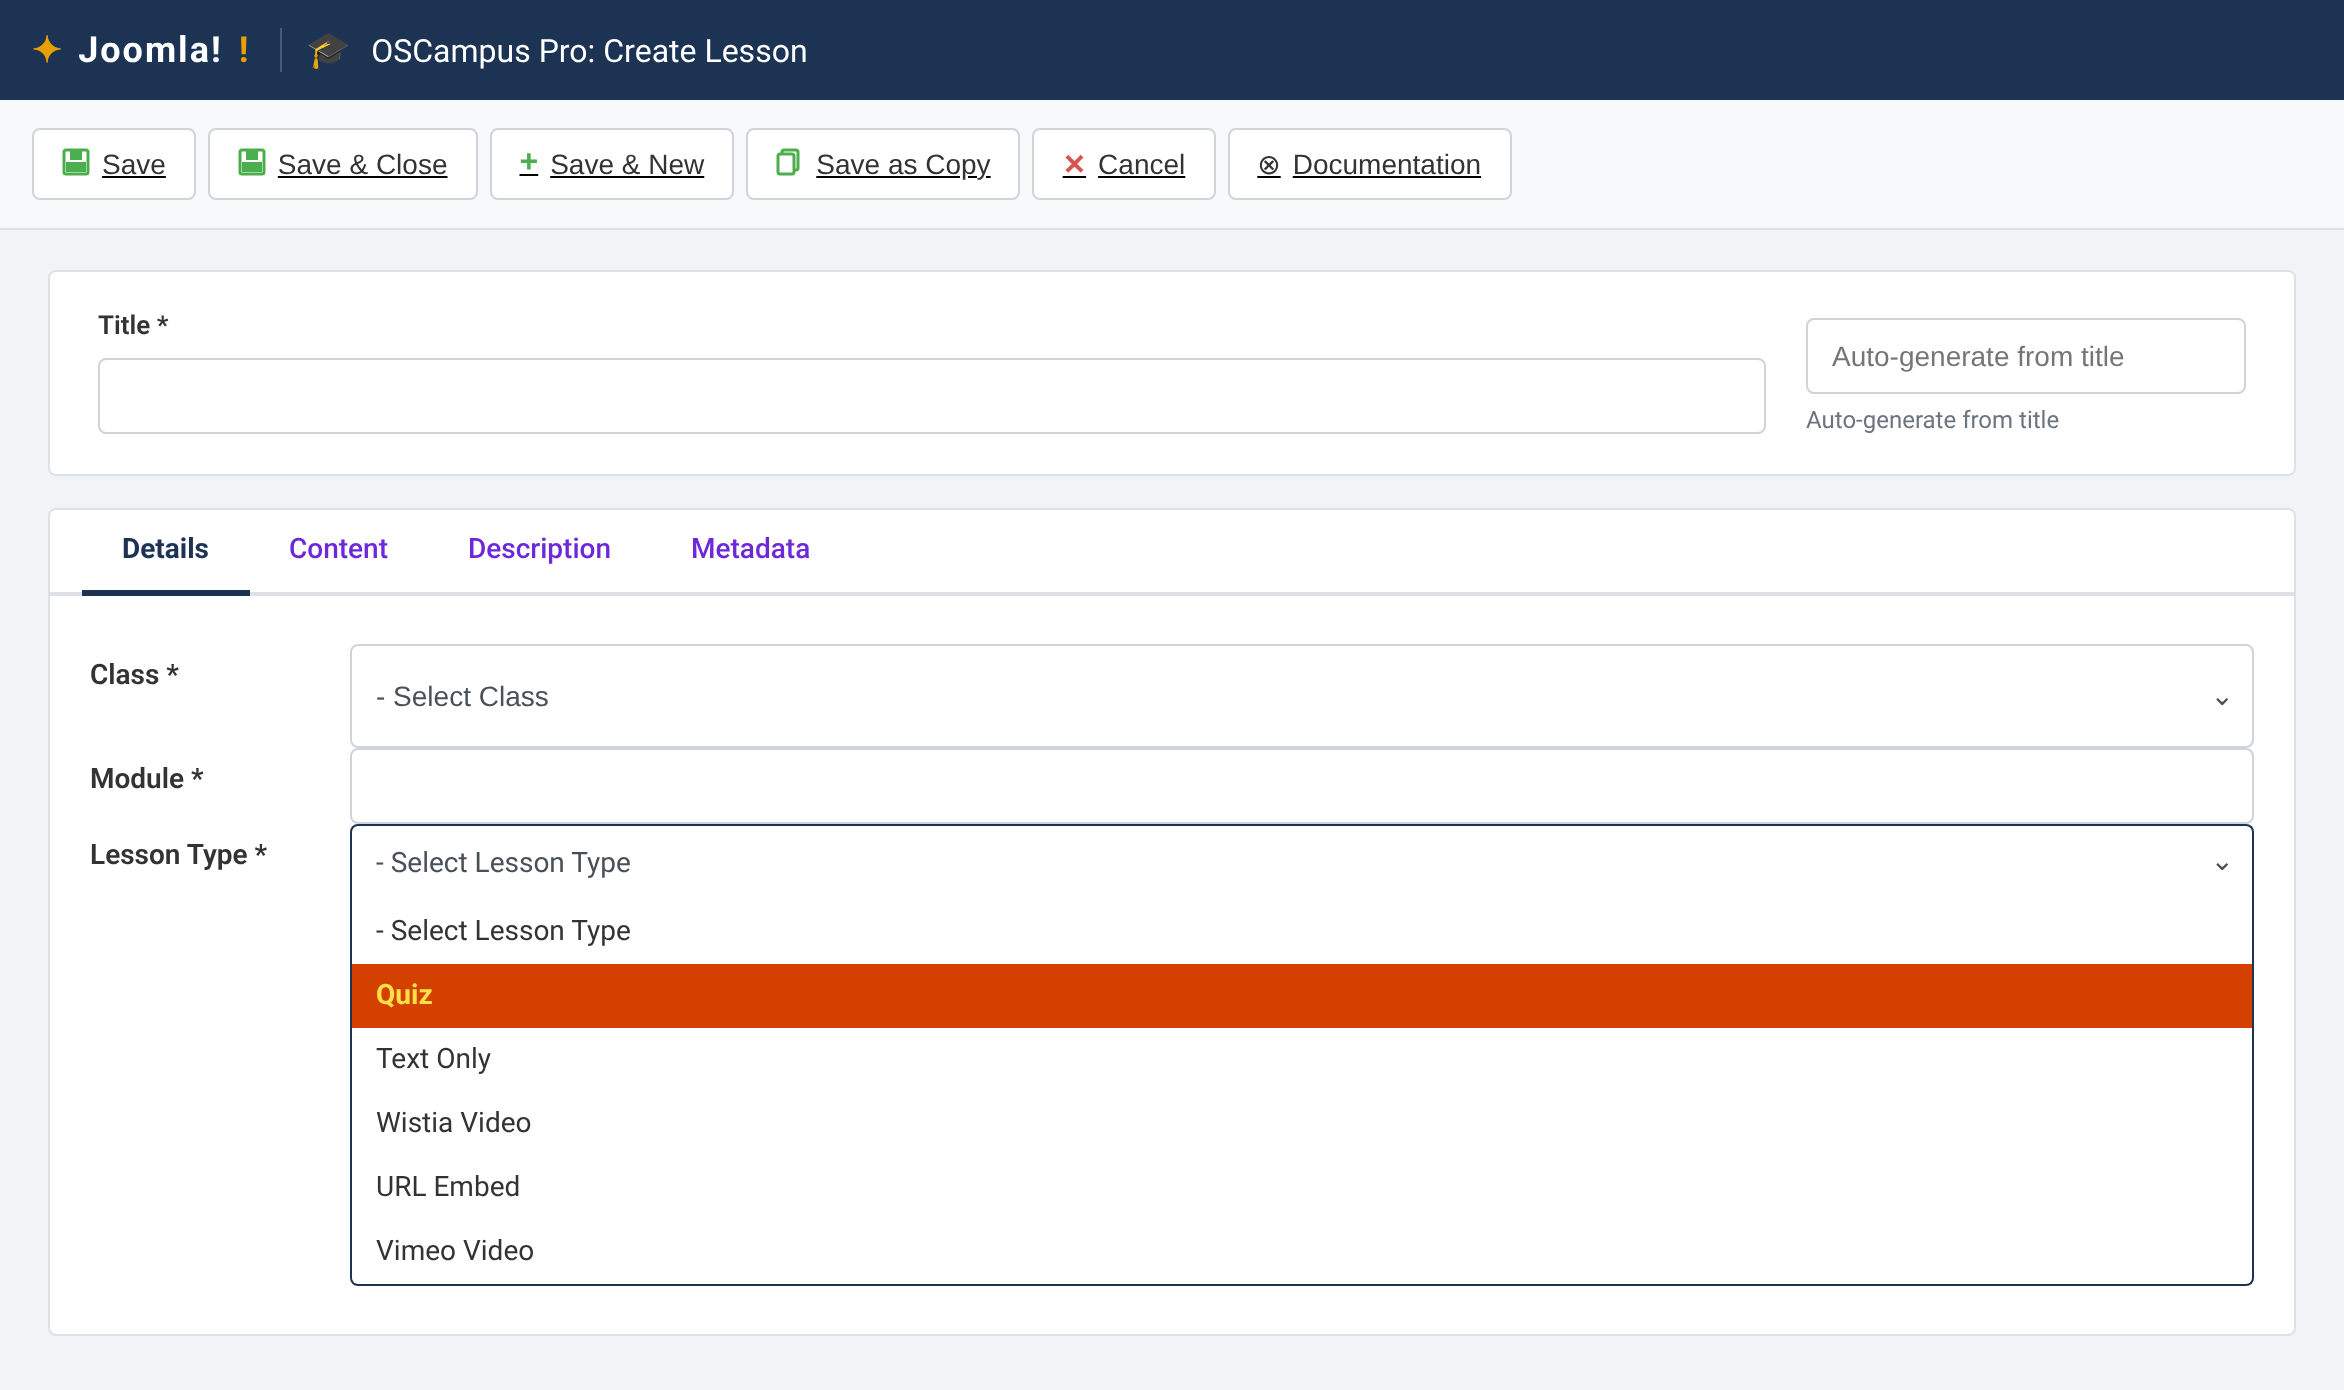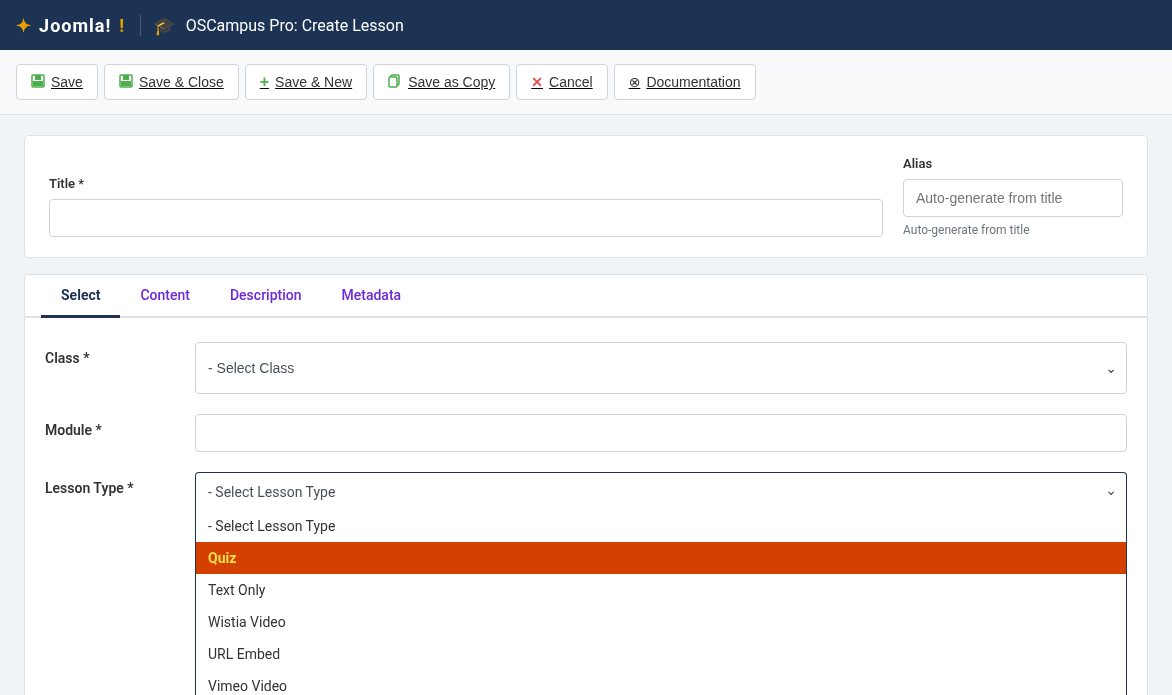--- a/index.html
+++ b/index.html
@@ -154,22 +154,21 @@
     }
 
     
     .tab-content {
       padding: 24px 20px;
     }
 
     .detail-row {
       display: flex;
       align-items: flex-start;
-      margin-bottom: 20px;
-      gap: 20px;
+      gap: 0;
     }
     .detail-label {
       width: 130px;
       min-width: 130px;
       font-size: 14px;
       color: #333;
       font-weight: 600;
       padding-top: 8px;
     }
     .detail-field { flex: 1; }
@@ -296,30 +295,29 @@
 
 <div class="main-content">
 
   <div class="form-section">
     <div class="form-row">
       <div class="field-group title-field">
         <div class="field-label required">Title *</div>
         <input class="form-input" type="text" placeholder="" style="">
       </div>
       <div class="field-group alias-field">
-        <div class="field-label">Alias</div>
         <input class="alias-input" type="text" placeholder="Auto-generate from title" style="">
         <div class="alias-hint">Auto-generate from title</div>
       </div>
     </div>
   </div>
 
   <div class="tabs-section">
     <div class="tabs-header">
-      <div class="tab-item active">Select</div>
+      <div class="tab-item active">Details</div>
       <div class="tab-item">Content</div>
       <div class="tab-item">Description</div>
       <div class="tab-item">Metadata</div>
     </div>
 
     <div class="tab-content">
 
       <div class="detail-row">
         <div class="detail-label">Class *</div>
         <div class="detail-field">

